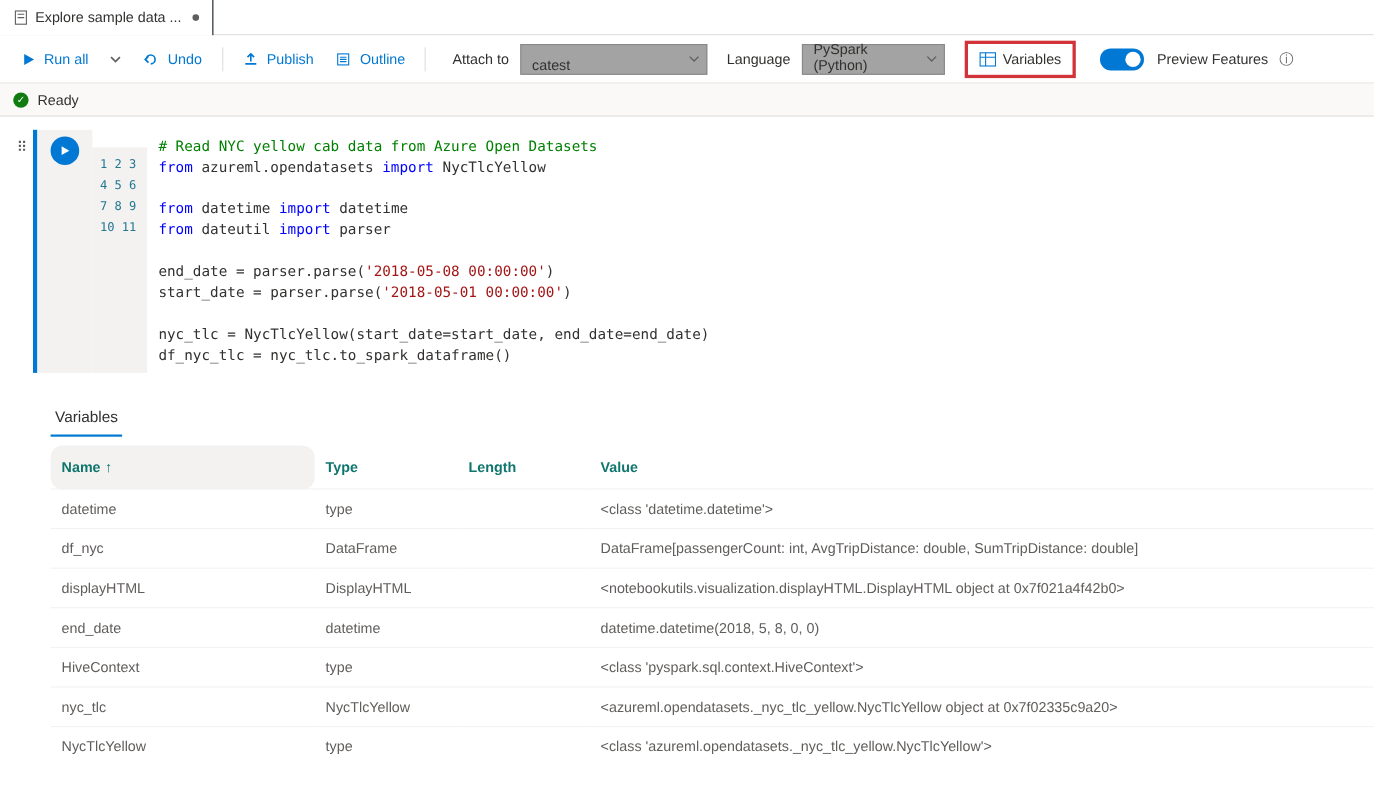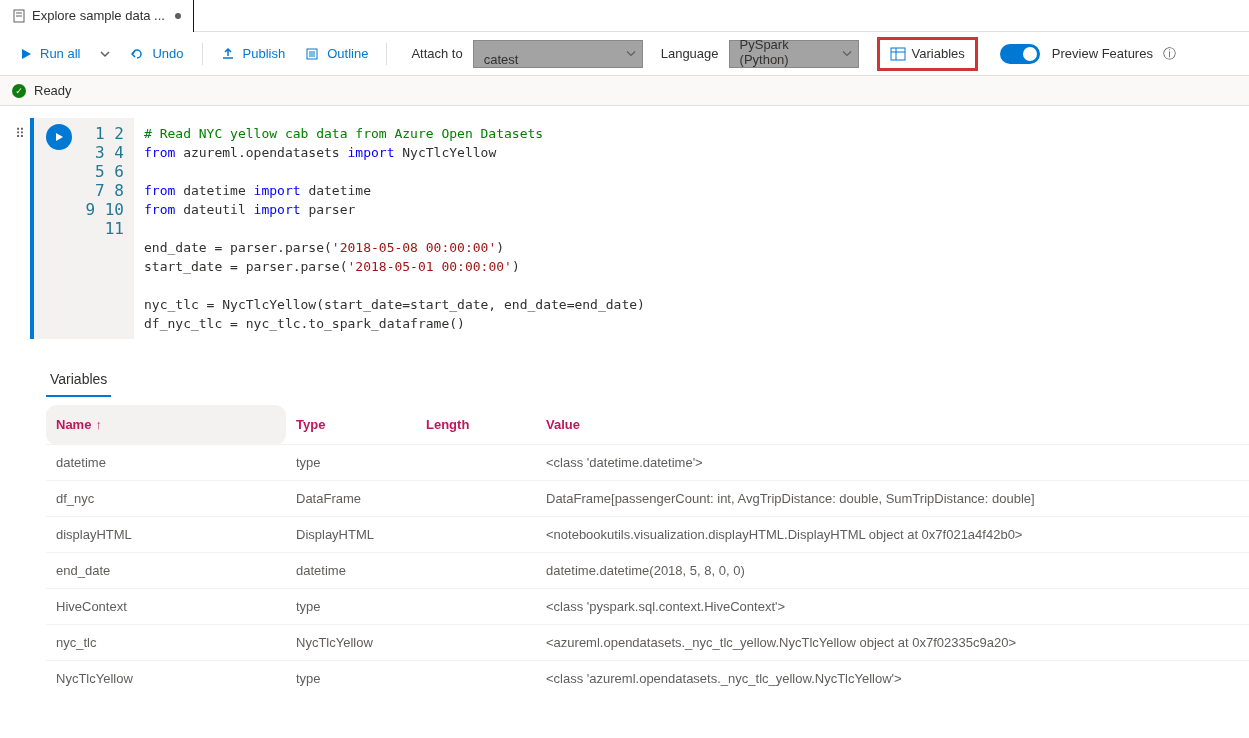--- a/index.html
+++ b/index.html
@@ -29,31 +29,31 @@
 
 .status-bar { display: flex; align-items: center; height: 30px; padding: 0 12px; border-bottom: 1px solid #e1dfdd; background: #faf9f8; gap: 8px; }
 .status-dot { width: 14px; height: 14px; border-radius: 50%; background: #107c10; display: flex; align-items: center; justify-content: center; color: #fff; font-size: 9px; }
 
 
 .cell-container { display: flex; padding: 12px 0 12px 10px; }
 .drag-handle { width: 20px; display: flex; align-items: flex-start; justify-content: center; padding-top: 8px; color: #605e5c; cursor: grab; }
 .cell { flex: 1; display: flex; border-left: 4px solid #0078d4; margin-right: 10px; }
 .run-col { width: 50px; display: flex; align-items: flex-start; justify-content: center; padding-top: 6px; background: #f3f2f1; }
 .run-btn { width: 26px; height: 26px; border-radius: 50%; background: #0078d4; display: flex; align-items: center; justify-content: center; cursor: pointer; }
-.gutter { width: 50px; background: #f3f2f1; text-align: right; padding: 6px 10px 6px 0; font-family: Consolas, monospace; font-size: 16px; color: #237893; line-height: 19px; }
+.gutter { width: 50px; background: #f3f2f1; text-align: right; padding: 6px 10px 6px 0; font-family: Consolas, monospace; font-size: 11px; color: #237893; line-height: 19px; margin-top: 16px; }
 .code { flex: 1; padding: 6px 10px; font-family: Consolas, monospace; font-size: 13px; line-height: 19px; white-space: pre; background: #fff; }
 .c-comment { color: #008000; }
 .c-keyword { color: #0000ff; }
 .c-string { color: #a31515; }
 
 
 .var-panel { padding: 12px 0 0 46px; }
 .var-tab { display: inline-block; padding: 8px 4px; border-bottom: 2px solid #0078d4; color: #323130; font-size: 14px; margin-bottom: 0; }
 .var-table { width: 100%; border-collapse: collapse; margin-top: 8px; }
-.var-table th { text-align: left; font-weight: 600; padding: 12px 10px; font-size: 13px; color: #be185d; border-radius: 11px; }
+.var-table th { text-align: left; font-weight: 600; padding: 12px 10px; font-size: 13px; color: #0f766e; border-radius: 11px; }
 .var-table th.name-col { background: #f3f2f1; }
 .var-table td { padding: 10px 10px; font-size: 13px; color: #605e5c; border-top: 1px solid #f3f2f1; }
 .sort-arrow { margin-left: 4px; }
 
 .blue { color: #0078d4; }
 </style>
 </head>
 <body>
 
 <div class="tab-bar">

